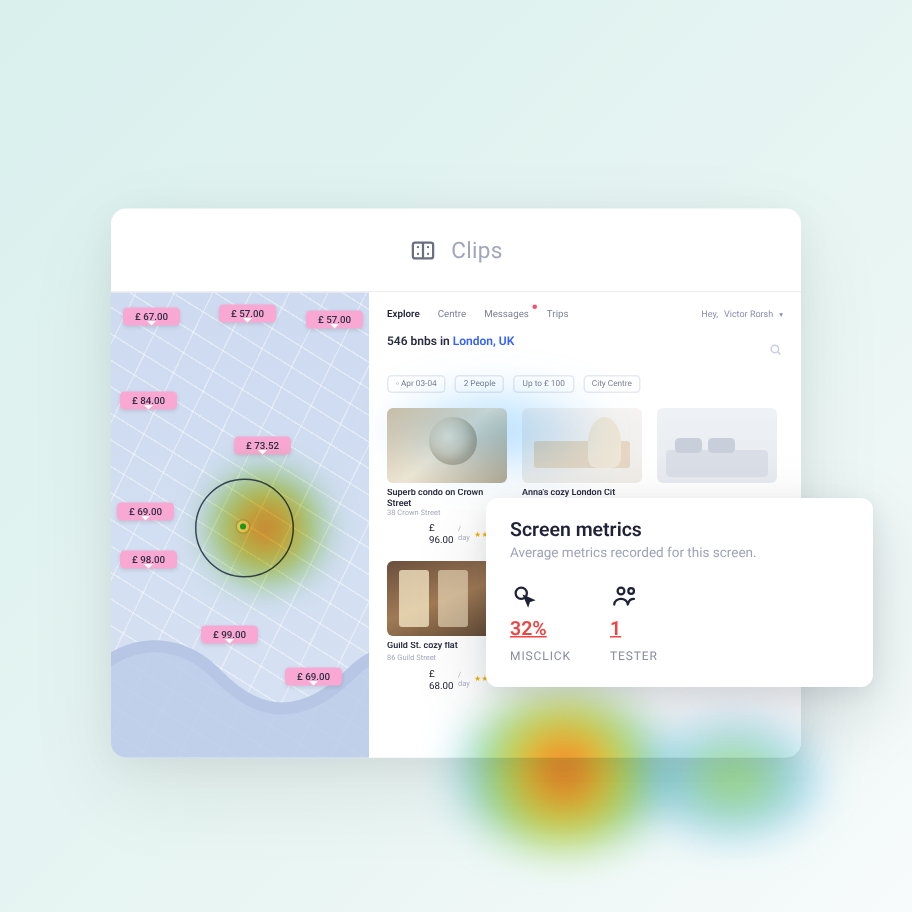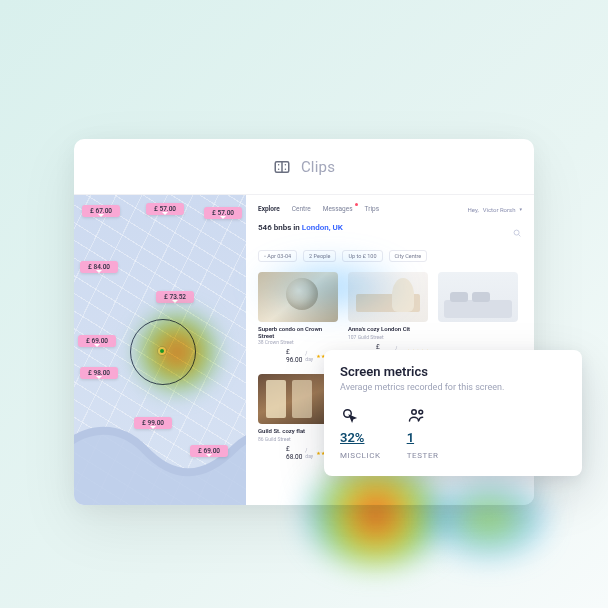--- a/index.html
+++ b/index.html
@@ -51,27 +51,27 @@
 .card .price-row { display:flex; align-items:center; gap:3px; margin-top:3px; }
 .card .price { font-size:6.5px; font-weight:400; color:#222438;margin-left:28px; }
 .card .per { font-size:5px; color:#aeb0c2; }
 .card .stars { margin-left:auto; font-size:5px; color:#f6b100; letter-spacing:.3px; }
 
 .heat2 { position:absolute; filter: blur(14px); pointer-events:none; mix-blend-mode: multiply; border-radius:50%; }
 .heat2.b { width:160px; height:64px; left:176px; top:60px; background: radial-gradient(ellipse, rgba(60,170,255,.48) 0%, rgba(60,170,255,0) 72%); }
 .heat2.c { width:140px; height:100px; left:232px; top:270px; background: radial-gradient(circle, rgba(231,49,24,.9) 0%, rgba(255,185,0,.82) 30%, rgba(140,220,52,.78) 52%, rgba(56,181,255,.55) 74%, rgba(56,181,255,0) 100%); }
 .heat2.e { width:110px; height:76px; left:360px; top:286px; background: radial-gradient(ellipse, rgba(152,222,54,.78) 0%, rgba(70,186,255,.5) 60%, rgba(70,186,255,0) 100%); }
 
-.popover { position:absolute; left:324px; top:350px; width:258px; background:#fff; border-radius:8px; box-shadow:0 18px 50px rgba(13,18,40,.14), 0 4px 16px rgba(13,18,40,.08); padding:14px 16px 16px 16px; }
+.popover { position:absolute; left:324px; top:332px; width:258px; background:#fff; border-radius:8px; box-shadow:0 18px 50px rgba(13,18,40,.14), 0 4px 16px rgba(13,18,40,.08); padding:14px 16px 16px 16px; }
 .popover h3 { font-size:13px; font-weight:600; color:#1f2237; }
 .popover p  { font-size:9px; color:#9ea3b8; margin-top:3px; }
 .metrics { display:flex; gap:26px; margin-top:14px; }
 .metric { display:flex; flex-direction:column; gap:6px; }
 .metric .mi { height:18px; color:#1f2237; }
-.metric .mv { font-size:13px; font-weight:600; color:#0c4a6e;text-decoration:underline; }
+.metric .mv { font-size:13px; font-weight:600; color:#ef4444;text-decoration:underline; }
 .metric .ml { font-size:8px; letter-spacing:.6px; color:#888ba2; }
 
 .thumb.t1 { background: linear-gradient(140deg,#cbbfa7 0%, #efe6d3 50%, #b7ab93 100%); }
 .thumb.t1::before { content:""; position:absolute; left:28px; top:6px; width:32px; height:32px; border-radius:50%; background: radial-gradient(circle at 40% 40%, #f1e8d6, #b9ad93); box-shadow: inset -4px -4px 6px rgba(0,0,0,.12); }
 .thumb.t2 { background: linear-gradient(#f6f3f1,#efece8); }
 .thumb.t2::before { content:""; position:absolute; left:8px; top:22px; width:64px; height:18px; background:#e6d7c3; border-radius:2px; }
 .thumb.t2::after { content:""; position:absolute; left:44px; top:6px; width:22px; height:34px; background:#efe6d6; border-radius:50% 50% 6px 6px; }
 .thumb.t3 { background: linear-gradient(#eef2f6,#e7ebf1); }
 .thumb.t3::before { content:""; position:absolute; left:6px; top:28px; width:68px; height:18px; background:#d9dee7; border-radius:3px; }
 .thumb.t3::after { content:""; position:absolute; left:12px; top:20px; width:18px; height:10px; background:#c9cfda; border-radius:3px; box-shadow: 22px 0 0 #c9cfda; }

